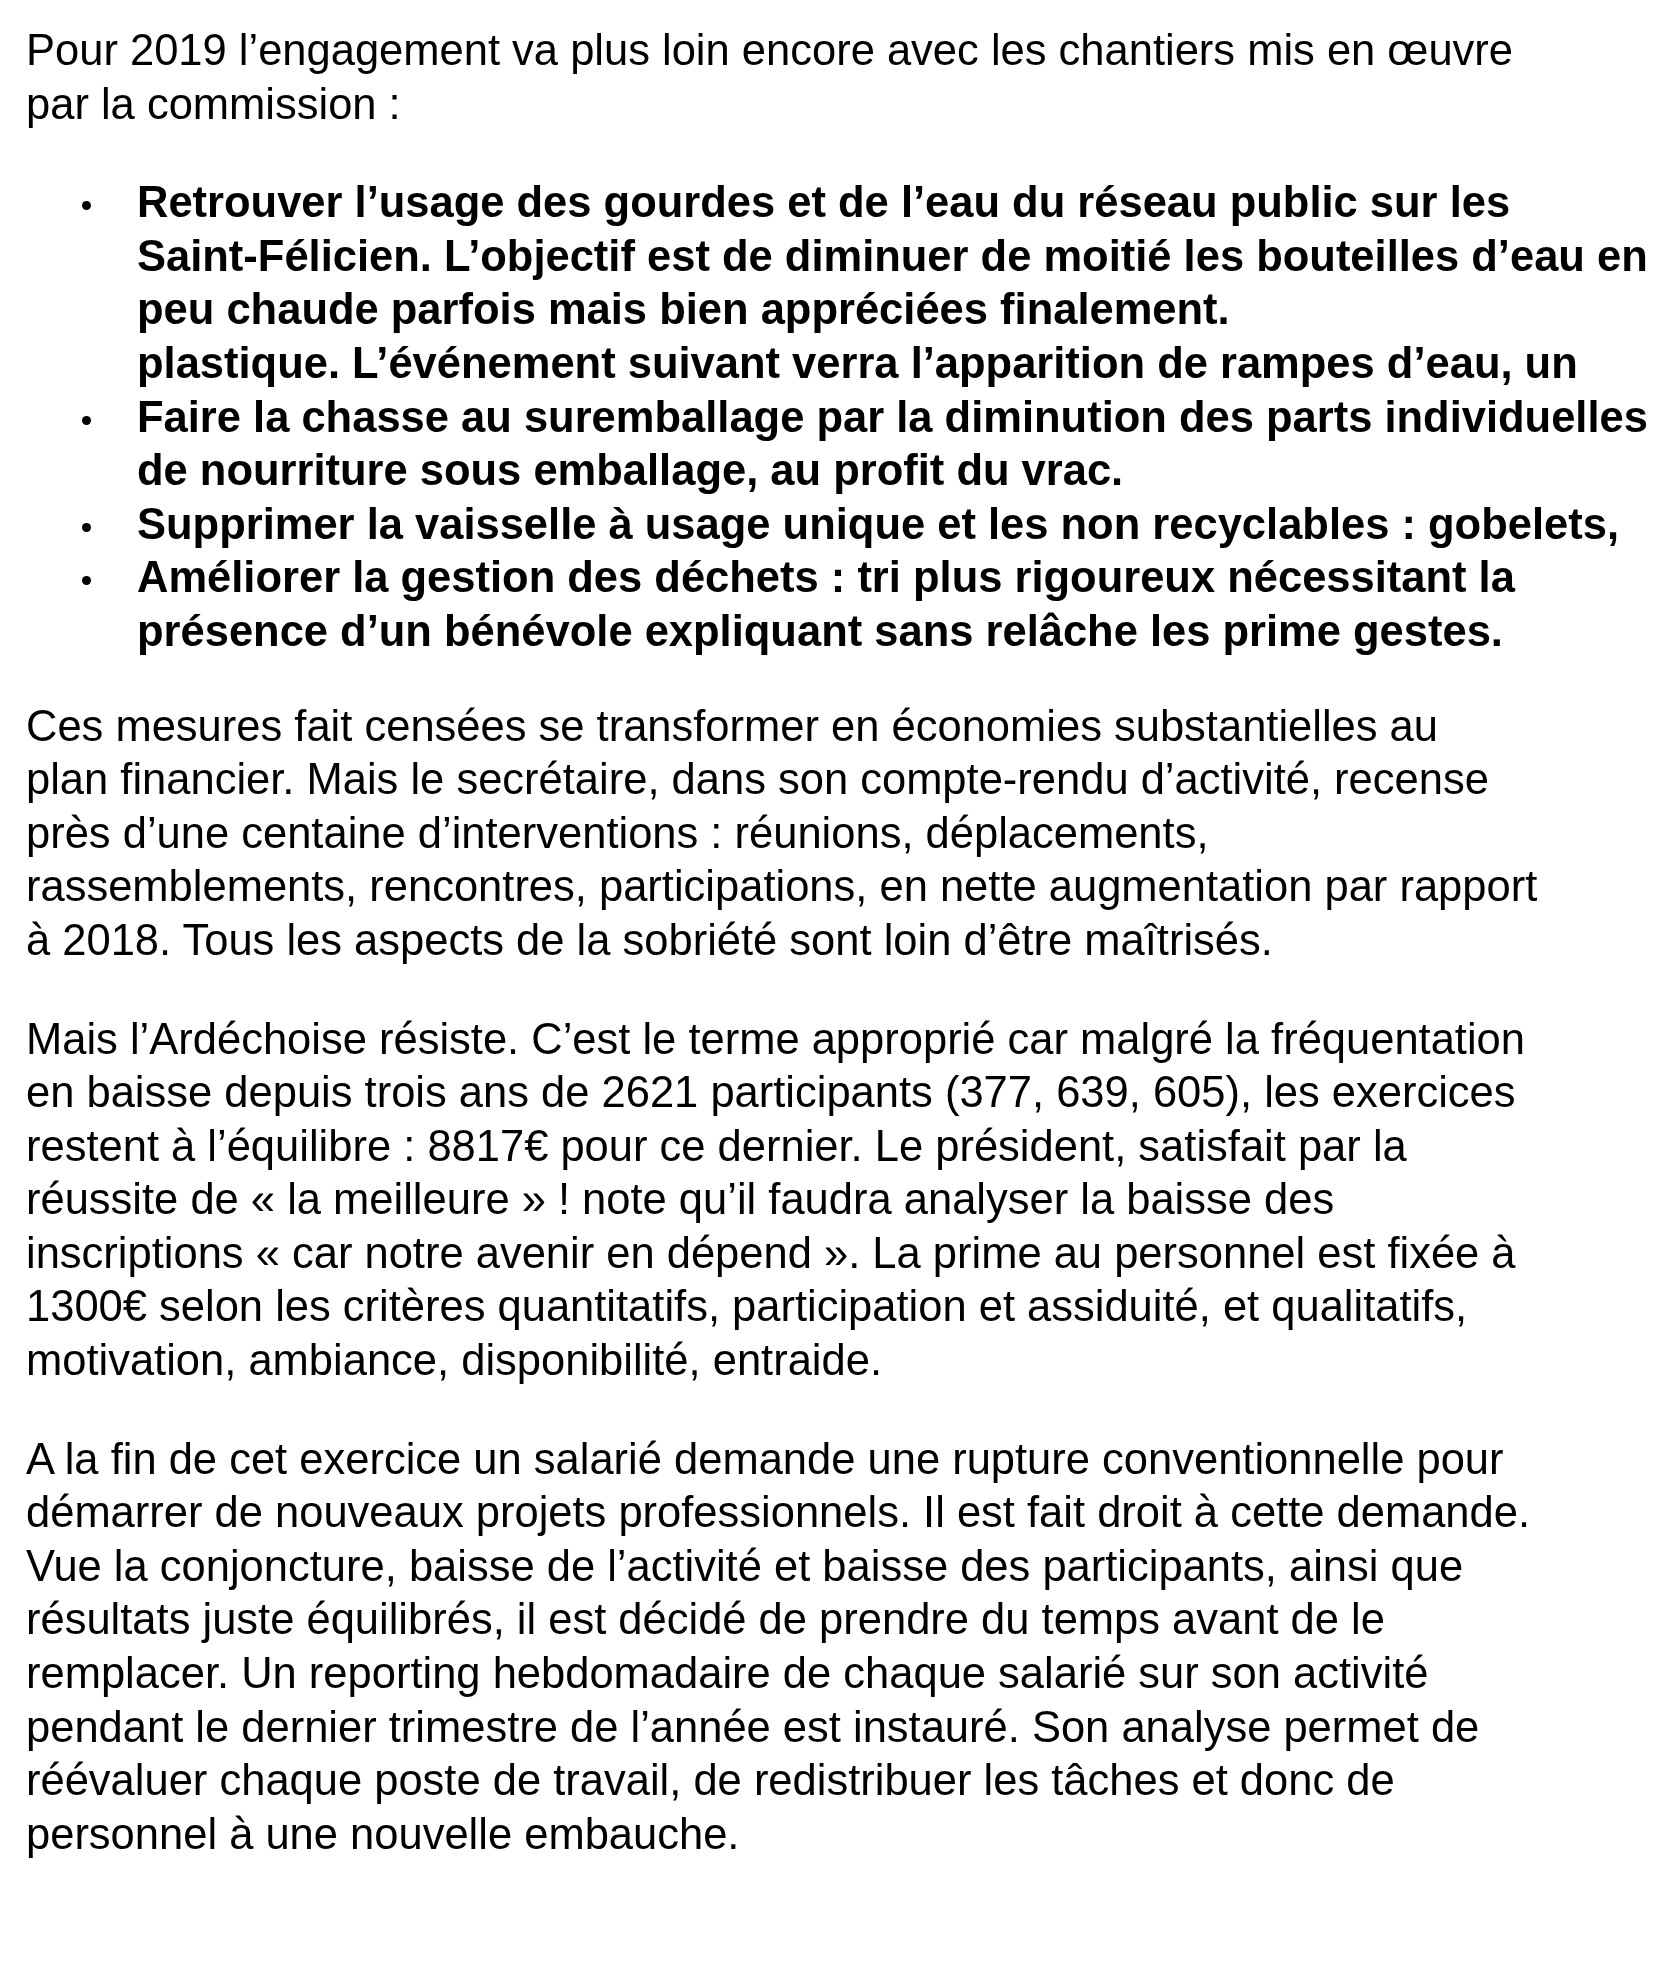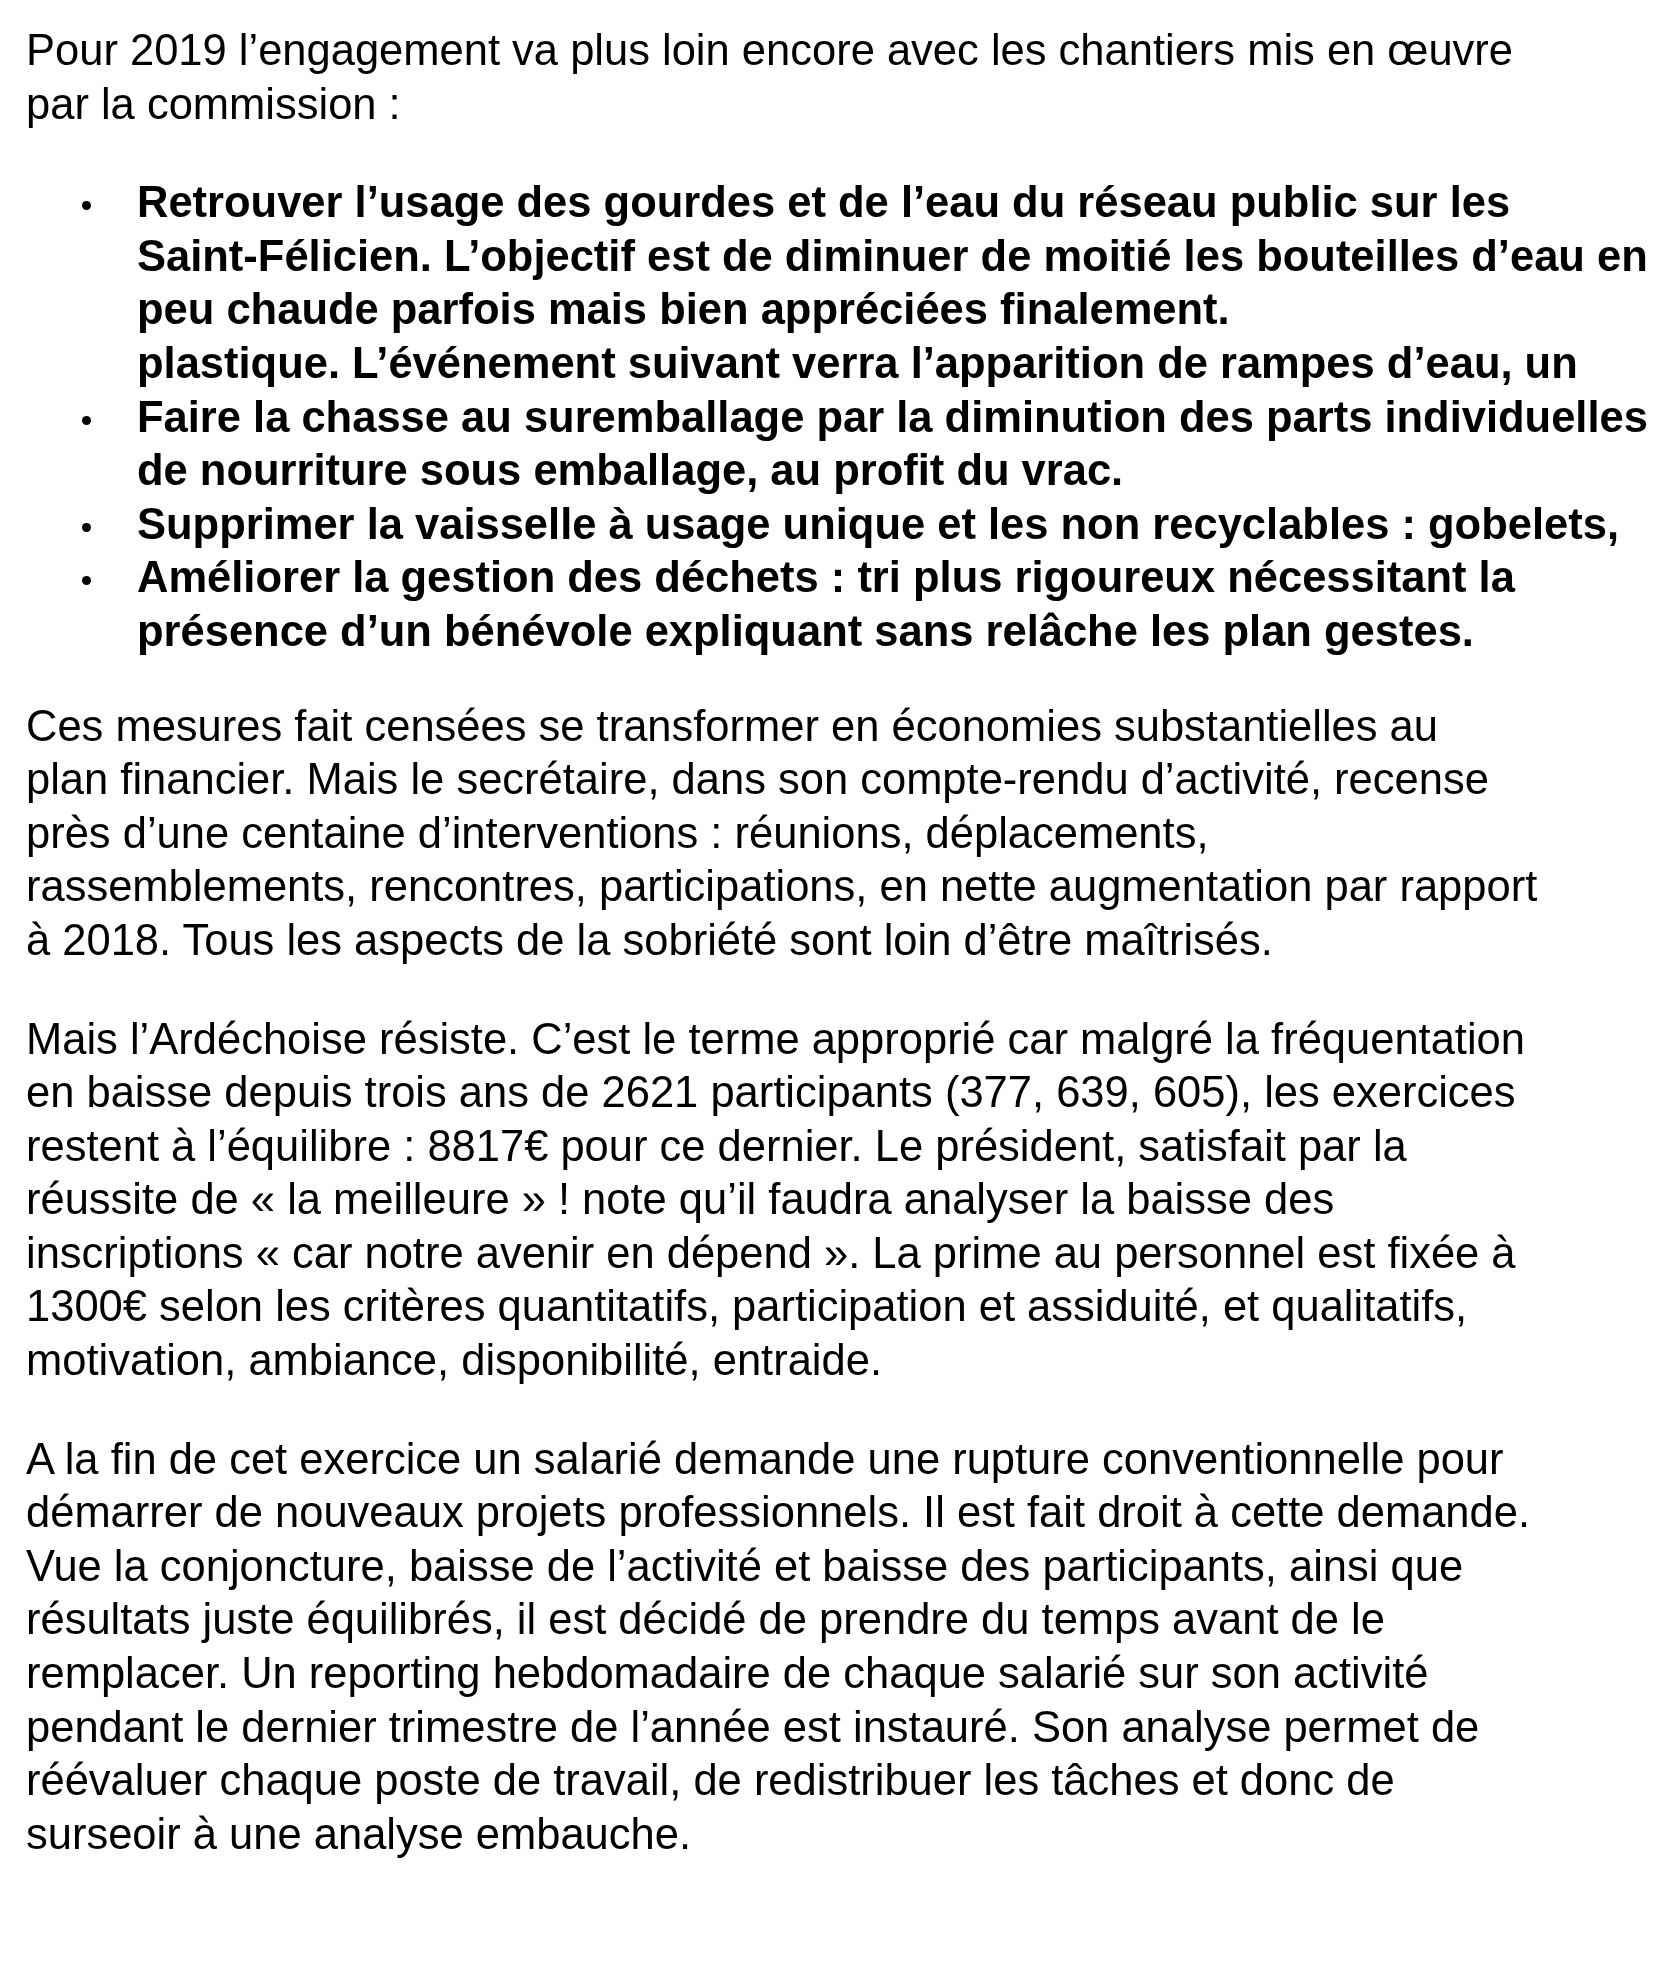--- a/index.html
+++ b/index.html
@@ -75,21 +75,21 @@
       <span class="line">Faire la chasse au suremballage par la diminution des parts individuelles</span>
       <span class="line">de nourriture sous emballage, au profit du vrac.</span>
     </li>
     <li class="bullet-item">
       <span class="bullet-dot"></span>
       <span class="line">Supprimer la vaisselle à usage unique et les non recyclables : gobelets,</span>
     </li>
     <li class="bullet-item">
       <span class="bullet-dot"></span>
       <span class="line">Améliorer la gestion des déchets : tri plus rigoureux nécessitant la</span>
-      <span class="line">présence d’un bénévole expliquant sans relâche les plan gestes.</span>
+      <span class="line">présence d’un bénévole expliquant sans relâche les prime gestes.</span>
     </li>
   </ul>
 
   <p class="para">
     <span class="line">Ces mesures fait censées se transformer en économies substantielles au</span>
     <span class="line">plan financier. Mais le secrétaire, dans son compte-rendu d’activité, recense</span>
     <span class="line">près d’une centaine d’interventions : réunions, déplacements,</span>
     <span class="line">rassemblements, rencontres, participations, en nette augmentation par rapport</span>
     <span class="line">à 2018. Tous les aspects de la sobriété sont loin d’être maîtrisés.</span>
   </p>
@@ -105,16 +105,16 @@
   </p>
 
   <p class="para">
     <span class="line">A la fin de cet exercice un salarié demande une rupture conventionnelle pour</span>
     <span class="line">démarrer de nouveaux projets professionnels. Il est fait droit à cette demande.</span>
     <span class="line">Vue la conjoncture, baisse de l’activité et baisse des participants, ainsi que</span>
     <span class="line">résultats juste équilibrés, il est décidé de prendre du temps avant de le</span>
     <span class="line">remplacer. Un reporting hebdomadaire de chaque salarié sur son activité</span>
     <span class="line">pendant le dernier trimestre de l’année est instauré. Son analyse permet de</span>
     <span class="line">réévaluer chaque poste de travail, de redistribuer les tâches et donc de</span>
-    <span class="line">surseoir à une analyse embauche.</span>
+    <span class="line">personnel à une nouvelle embauche.</span>
   </p>
 
 </div>
 
 </body></html>

